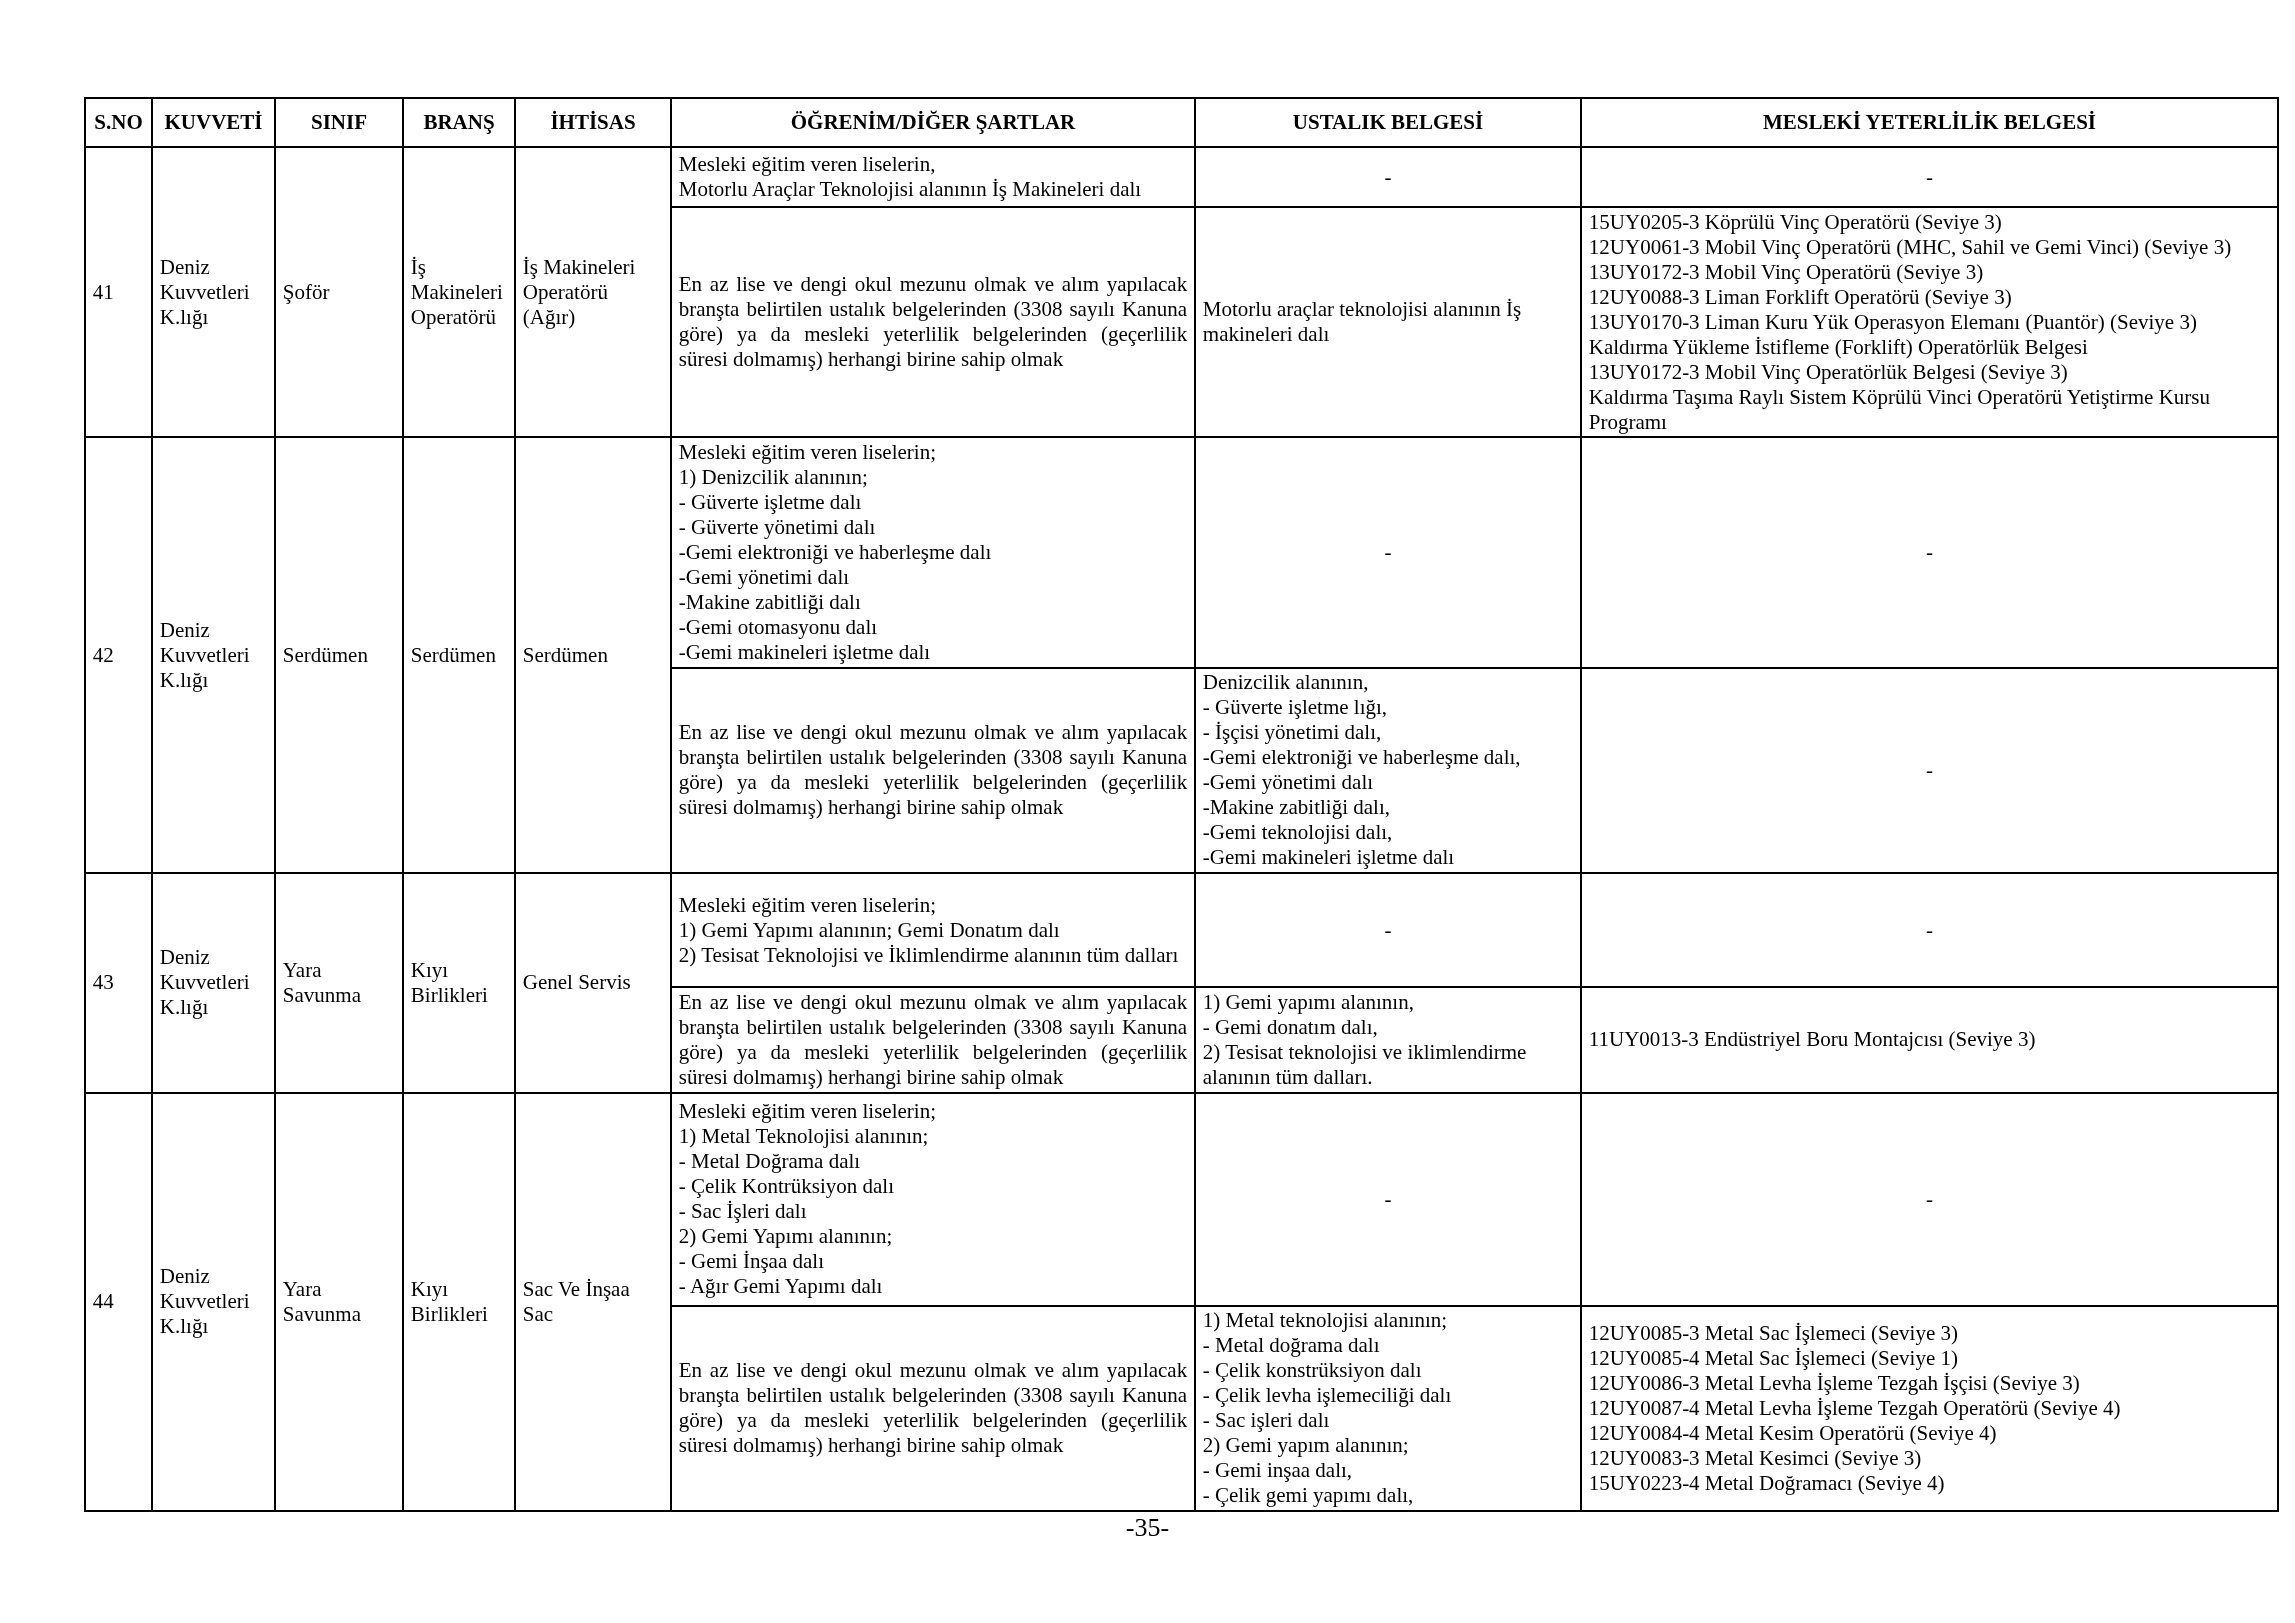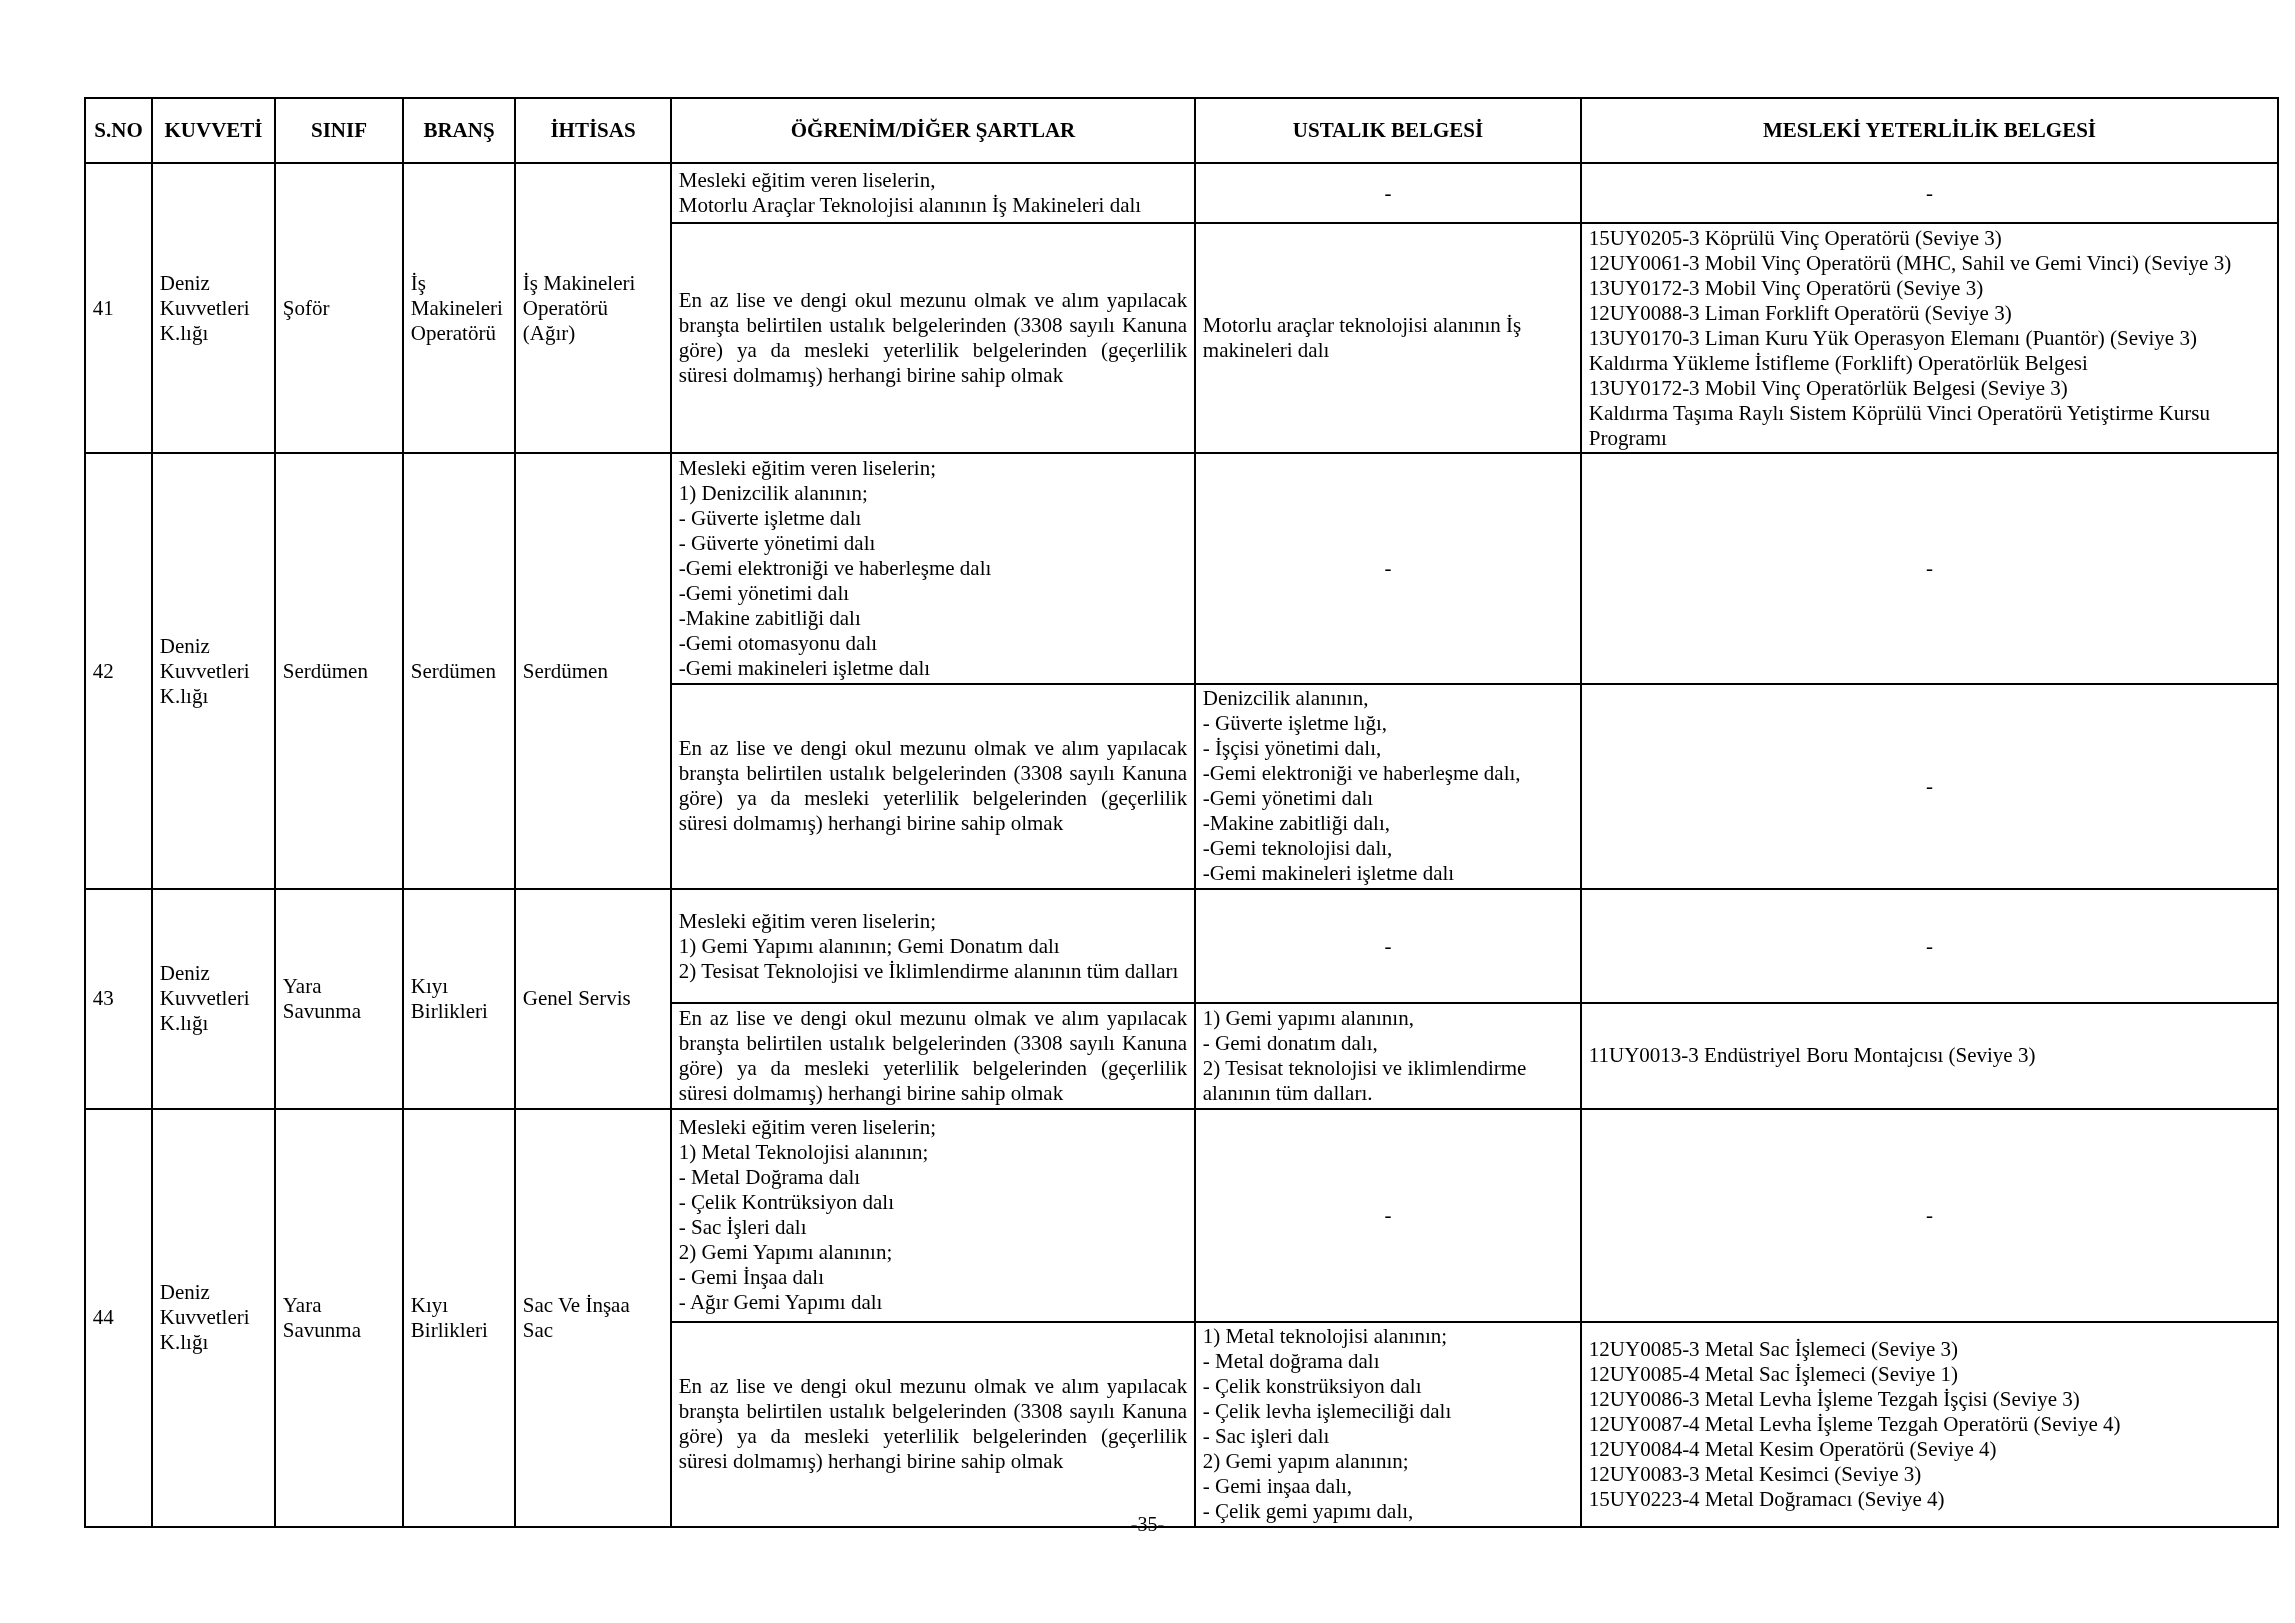--- a/index.html
+++ b/index.html
@@ -31,36 +31,36 @@
     font-weight:bold;
     font-size:22px;
     text-align:center;
     padding:3.4px 1.7px;
   }
   .c{}
   .b{font-weight:normal;}
   .left{text-align:left;}
   .just{text-align:justify;}
   .dash{text-align:center;vertical-align:middle;}
-  tr.h-head{height:65px;padding-left:44px;}
+  tr.h-head{height:49px;padding-left:44px;}
   tr.r41a{height:60px;}
   tr.r41b{height:230px;}
   tr.r42a{height:218px;}
   tr.r42b{height:202px;}
   tr.r43a{height:114px;}
   tr.r43b{height:101px;}
   tr.r44a{height:213px;}
   tr.r44b{height:199px;}
   .footer{
     position:absolute;
     left:0;
     top:1513px;
     width:100%;
     text-align:center;
-    font-size:20px;
+    font-size:26px;
   }
 </style>
 </head>
 <body>
 
 <div class="page">
   <table class="doc">
     <colgroup>
       <col style="width:67px">
         <col style="width:123px">

